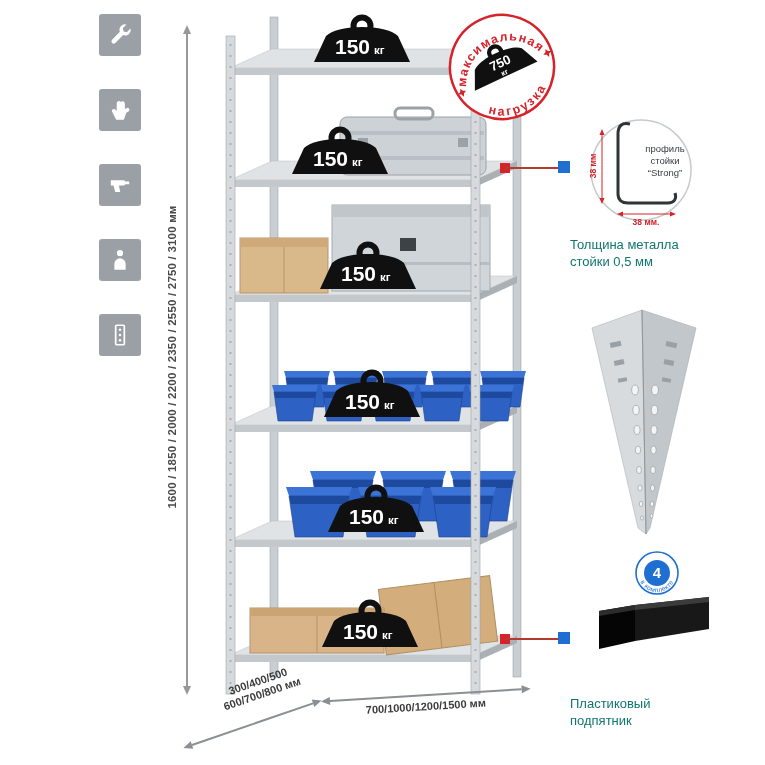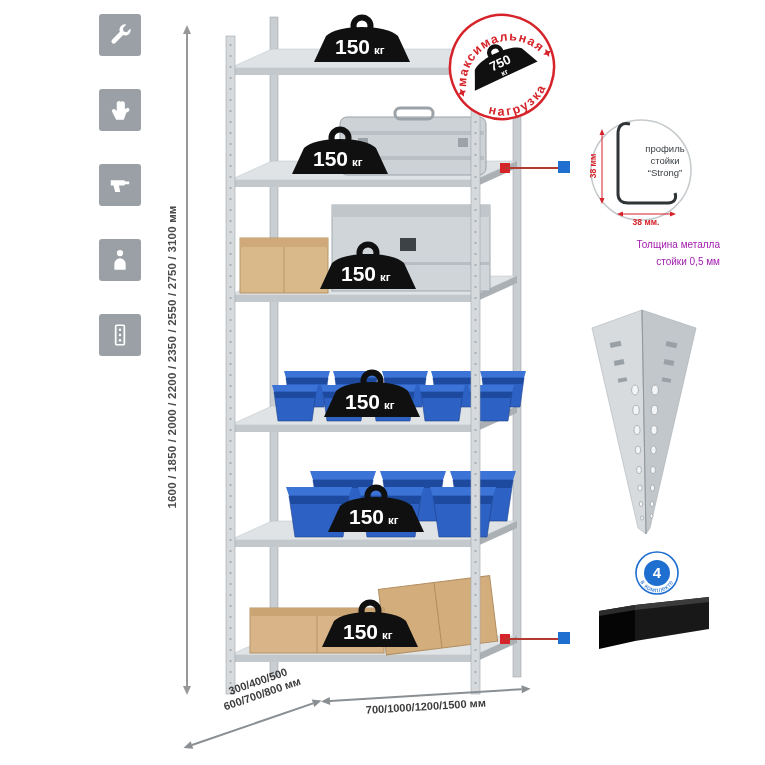--- a/index.html
+++ b/index.html
@@ -34,21 +34,21 @@
   .width-label{position:absolute;left:330px;top:706px;width:192px;text-align:center;
     transform:rotate(-3.5deg);transform-origin:left center;font-size:11px;font-weight:bold;color:#3c3c3c;}
 
   
   .conn{position:absolute;height:2px;background:#b23a2e;}
   .sq{position:absolute;}
   .sq.red{width:10px;height:10px;background:#d6232a;}
   .sq.blue{width:12px;height:12px;background:#1f6fd0;}
 
   
-  .caption{position:absolute;text-align:right;font-size:10px;color:#a21caf;line-height:17px;}
+  .caption{position:absolute;text-align:left;font-size:13px;color:#0f766e;line-height:17px;}
 
   
   .wv{font-family:"Liberation Sans",sans-serif;font-size:21px;font-weight:bold;fill:#fff;}
   .wu{font-family:"Liberation Sans",sans-serif;font-size:11.5px;font-weight:bold;fill:#fff;}
   .wring{fill:none;stroke:#101010;stroke-width:6;}
   .wbody{fill:#101010;}
   .stamp-top,.stamp-bottom{font-family:"Liberation Sans",sans-serif;font-weight:bold;fill:#d6232a;}
   .stamp-top{font-size:12.5px;letter-spacing:1.2px;}
   .stamp-bottom{font-size:12.5px;letter-spacing:2.2px;}
   .stamp-val{font-family:"Liberation Sans",sans-serif;font-size:13px;font-weight:bold;fill:#fff;text-anchor:middle;}
@@ -325,20 +325,24 @@
     <polygon points="24,66 60,60 60,96 24,104" fill="#050505"></polygon>
     <polygon points="24,66 60,60 60,65 24,71" fill="#2c2c2c"></polygon>
     <g transform="translate(82,28)">
       <circle r="21" fill="#fff" stroke="#1f6fd0" stroke-width="1.6"></circle>
       <path id="badgeArc" d="M -17 8 A 18.5 18.5 0 0 0 17 8" fill="none"></path>
       <text class="badge-arc"><textPath href="#badgeArc" startOffset="50%" text-anchor="middle">в комплекте</textPath></text>
       <circle r="13" fill="#1f6fd0"></circle>
       <text class="badge-num" y="5">4</text>
     </g>
   </svg>
+  <div class="caption" style="left:570px;top:695px;width:150px">
+    <span style="display:block">Пластиковый</span>
+    <span style="display:block">подпятник</span>
+  </div>
 
   <div class="depth-label">
     <span style="display:block">300/400/500</span>
     <span style="display:block">600/700/800 мм</span>
   </div>
   <div class="dim-line depth-line"></div>
   <div class="dim-line width-line"></div>
   <div class="width-label">700/1000/1200/1500 мм</div>
 
 </div>

